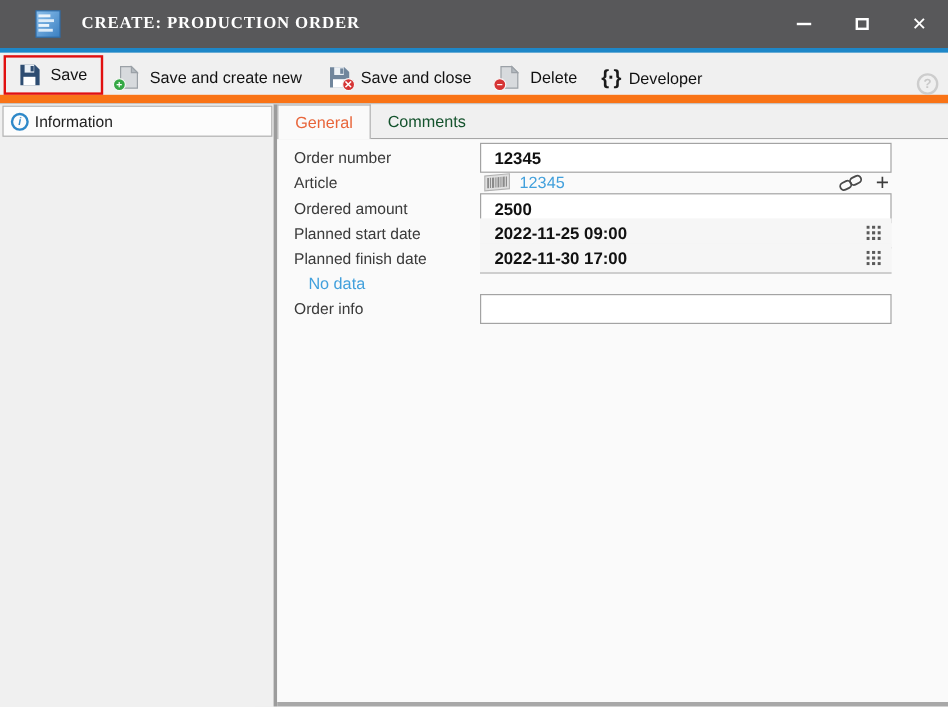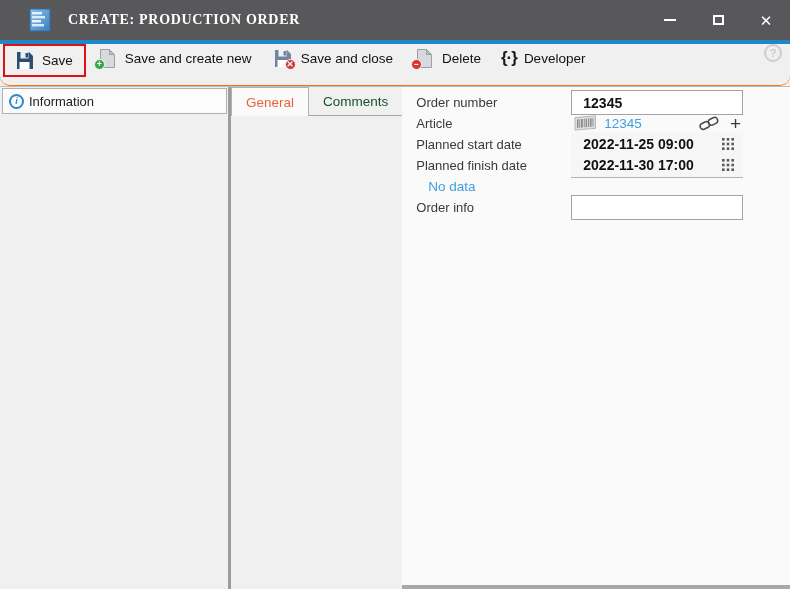--- a/index.html
+++ b/index.html
@@ -13,21 +13,21 @@
   .win-controls { margin-left:auto; display:flex; align-items:center; gap:18px; padding-right:9px; }
   .win-btn { width:30px; height:30px; display:flex; align-items:center; justify-content:center;
              background:transparent; border:none; cursor:pointer; }
   .min-bar { width:12px; height:2px; background:#ffffff; display:block; }
   .max-box { width:11px; height:10px; border:2px solid #ffffff; display:block; }
   .close-x { color:#ffffff; font-size:15px; line-height:1; }
   .accent-line { position:absolute; top:40px; left:0; right:0; height:4px; background:#1e87c8; }
 
   
   .toolbar { position:absolute; top:44px; left:0; right:0; height:42px; background:#f0f0f0;
-             display:flex; align-items:flex-start; border-bottom:1px solid #f97316;border-radius:10px; }
+             display:flex; align-items:flex-end; border-bottom:7px solid #f97316; }
   .tbtn { display:flex; align-items:center; gap:7px; padding:4px 10px; font-size:13.5px;
           color:#111; background:transparent; border:none; cursor:pointer; font-family:inherit; white-space:nowrap; }
   .tbtn.highlighted { border:2px solid #e11010; margin-left:3px; padding:4px 11px 4px 8px; }
   .ticon { position:relative; display:inline-flex; width:22px; height:21px; align-items:center; justify-content:center; }
   .badge { position:absolute; width:11px; height:11px; border-radius:50%; border:1px solid #f6f6f6;
            display:flex; align-items:center; justify-content:center; color:#fff; font-size:8.5px;
            font-weight:700; line-height:1; }
   .badge.green { background:#35a845; left:-2px; bottom:-1px; }
   .badge.red   { background:#d63434; }
   .badge.bl    { left:-2px; bottom:-1px; }
@@ -40,21 +40,21 @@
   
   .main { position:absolute; top:86px; left:0; right:0; bottom:0; border-top:1px solid #bdbdbd; }
   .sidebar { position:absolute; top:0; left:0; width:228px; height:100%; background:#f0f0f0; }
   .info-header { margin:1px 1px 0 2px; height:26px; background:#fcfcfc; border:1px solid #b0b0b0;
                  display:flex; align-items:center; gap:5px; padding:0 6px; cursor:pointer; }
   .info-icon { width:15px; height:15px; border-radius:50%; border:2px solid #2e88c8; color:#2e88c8;
                font-size:9px; font-weight:700; display:flex; align-items:center; justify-content:center;
                font-style:italic; }
   .info-label { font-size:13px; color:#222; }
   .divider { position:absolute; top:0; left:228px; width:3px; height:100%; background:#9c9c9c; }
-  .content { position:absolute; top:0; left:231px; right:0; height:100%; display:flex; flex-direction:row; }
+  .content { position:absolute; top:0; left:231px; right:0; height:100%; display:flex; flex-direction:column; }
 
   
   .tabrow { height:29px; background:#f0f0f0; border-bottom:1px solid #a6a6a6; display:flex; }
   .tab { padding:0 14px; display:flex; align-items:center; font-size:13.5px; color:#14532d;
          background:transparent; border:none; cursor:pointer; font-family:inherit; }
   .tab.active { background:#fafafa; border:1px solid #b0b0b0; border-bottom:none; margin-bottom:-1px;
                 color:#e8653a; }
 
   
   .panel { flex:1; background:#fafafa; border-bottom:4px solid #a8a8a8; padding:8px 47px 0 14px; }
@@ -230,20 +230,26 @@
                   </svg>
                 </span>
               </button>
               <button class="icon-btn">
                 <span class="plus-glyph">+</span>
               </button>
             </div>
           </div>
         </div>
 
+        <div class="frow">
+          <span class="flabel">Ordered amount</span>
+          <div class="fctl">
+            <input class="textbox" type="text" value="2500" style="">
+          </div>
+        </div>
 
         <div class="frow">
           <span class="flabel">Planned start date</span>
           <div class="fctl">
             <div class="datefield">
               <span class="dateval">2022-11-25 09:00</span>
               <span class="spacer"></span>
               <button class="icon-btn">
                 <span style="display:inline-flex;">
                   <svg width="12" height="12" viewBox="0 0 12 12" fill="#5a5a5a">

